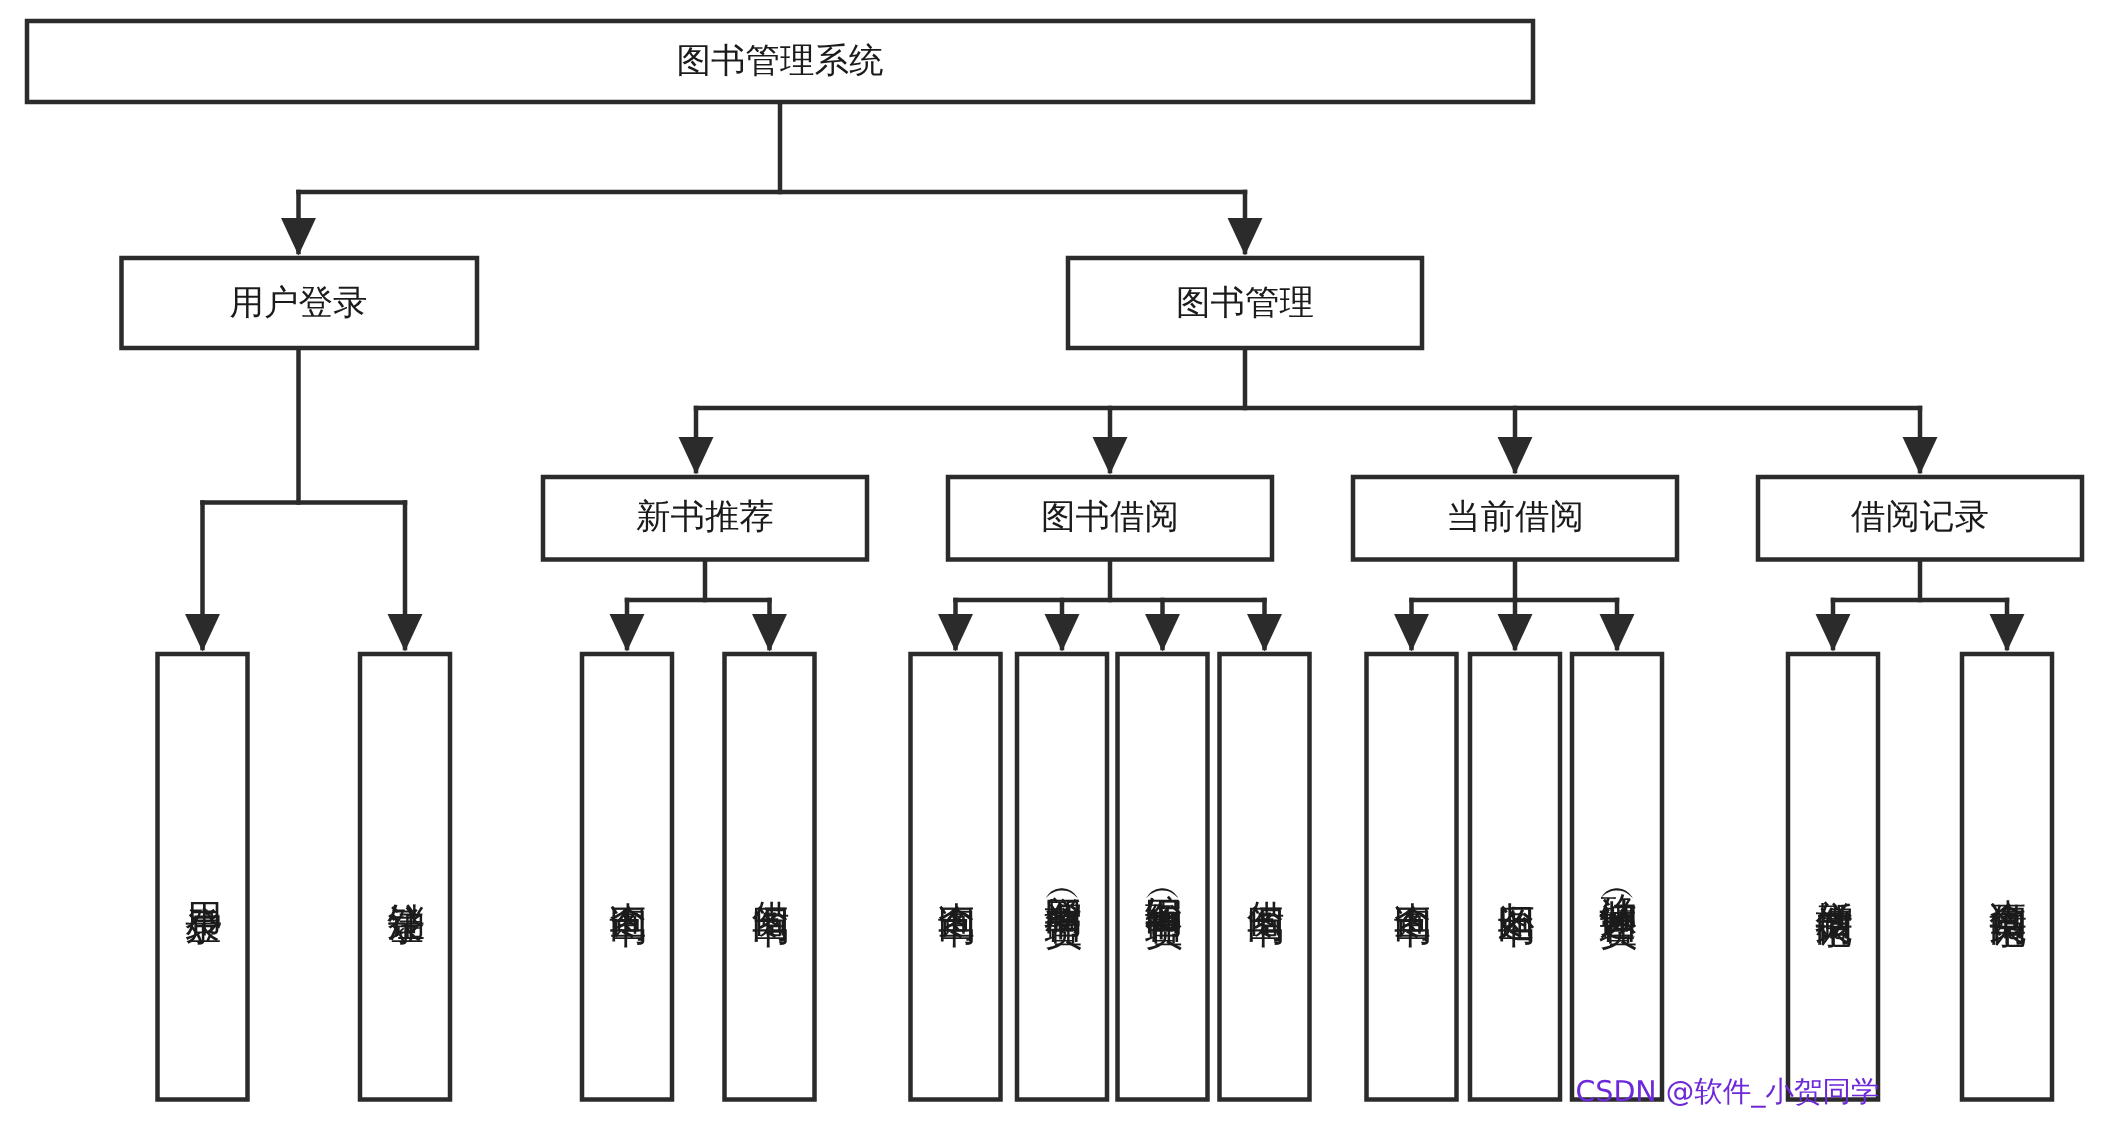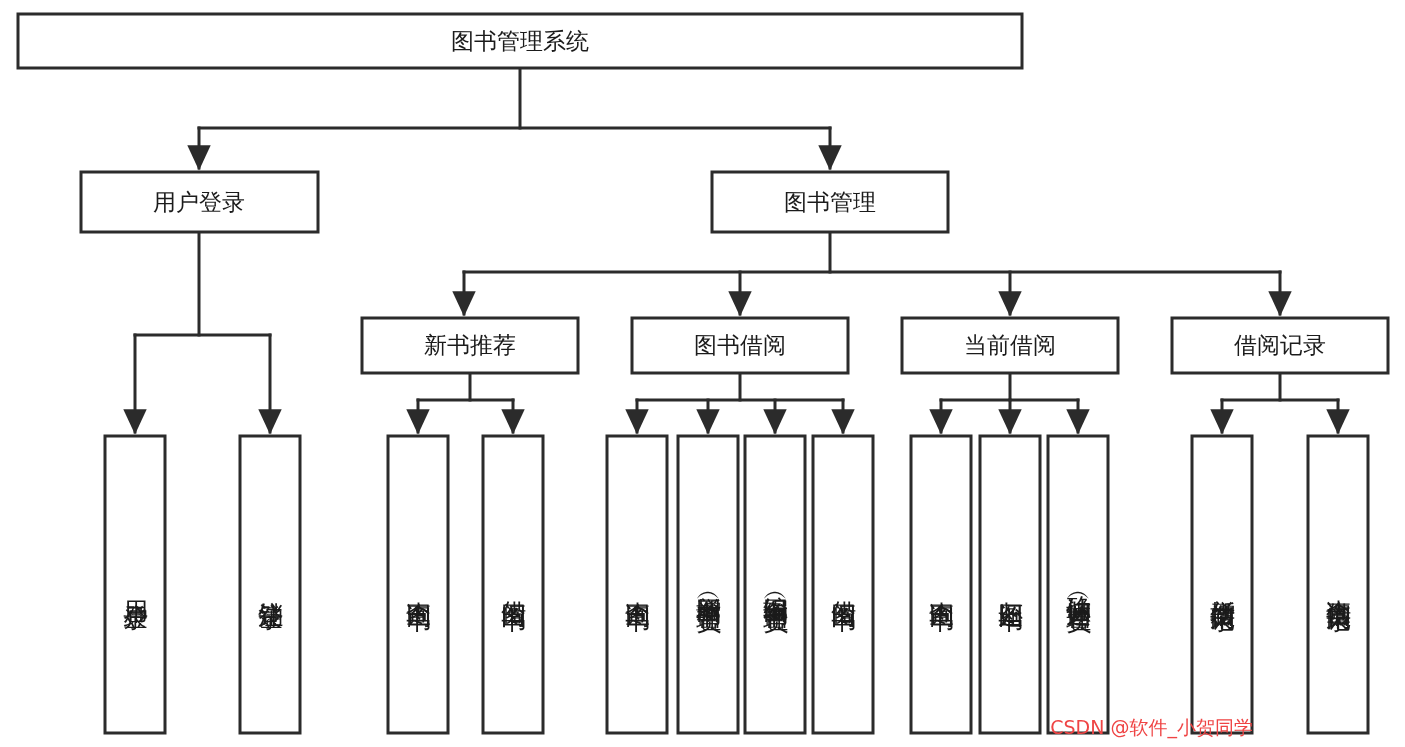--- a/index.html
+++ b/index.html
@@ -59,21 +59,21 @@
     justify-content: center;
     white-space: nowrap;
     pointer-events: none;
   }
   .watermark {
     position: absolute;
     right: 8px;
     bottom: 6px;
     font-family: "DejaVu Sans", "Liberation Sans", sans-serif;
     font-size: 19px;
-    color: #ef4444;
+    color: #6d28d9;
     white-space: nowrap;
   }
 </style>
 </head>
 <body>
 
 <div id="diagram-root">
 
   <svg class="flow" viewBox="0 0 1405 747">
     <defs>

